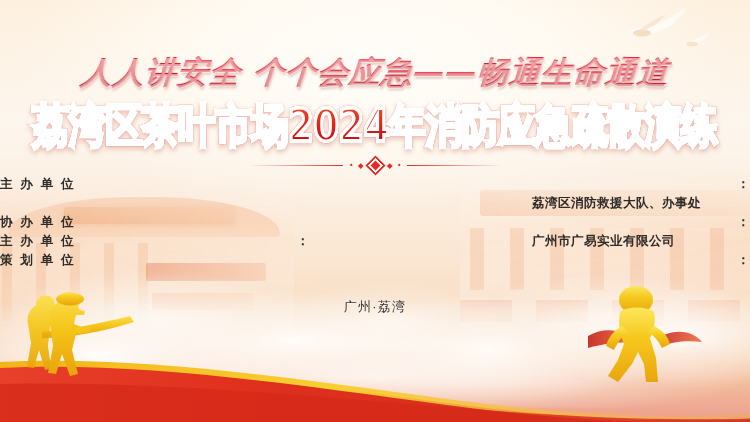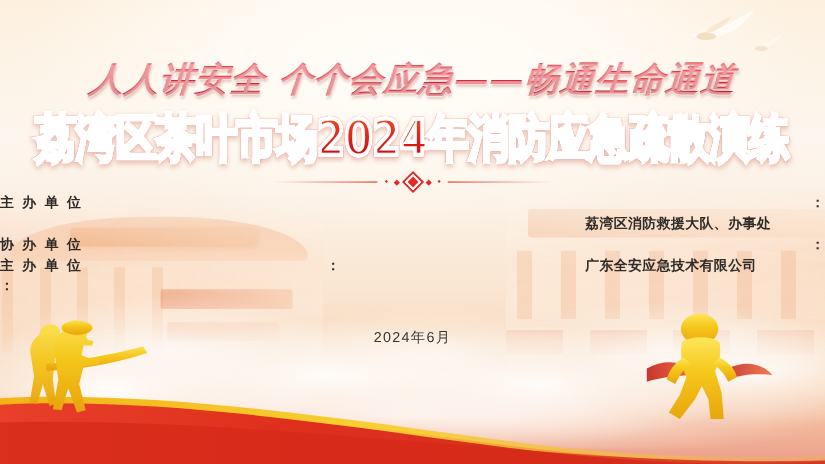--- a/index.html
+++ b/index.html
@@ -318,25 +318,26 @@
         <span class="colon">：</span>
         <span class="val">荔湾区消防救援大队、办事处</span>
       </div>
       <div class="orgrow">
         <span class="lbl">协办单位</span>
         <span class="colon">：</span>
       </div>
       <div class="orgrow">
         <span class="lbl">主办单位</span>
         <span class="colon">：</span>
-        <span class="val">广东全安应急技术有限公司</span>
+        <span class="val">广州市广易实业有限公司</span>
       </div>
       <div class="orgrow">
+        <span class="lbl">策划单位</span>
         <span class="colon">：</span>
       </div>
     </div>
 
     <div class="footer">
-      <div>2024年6月</div>
+      <div>广州·荔湾</div>
     </div>
 
   </div>
 </div>
 
 </body></html>

